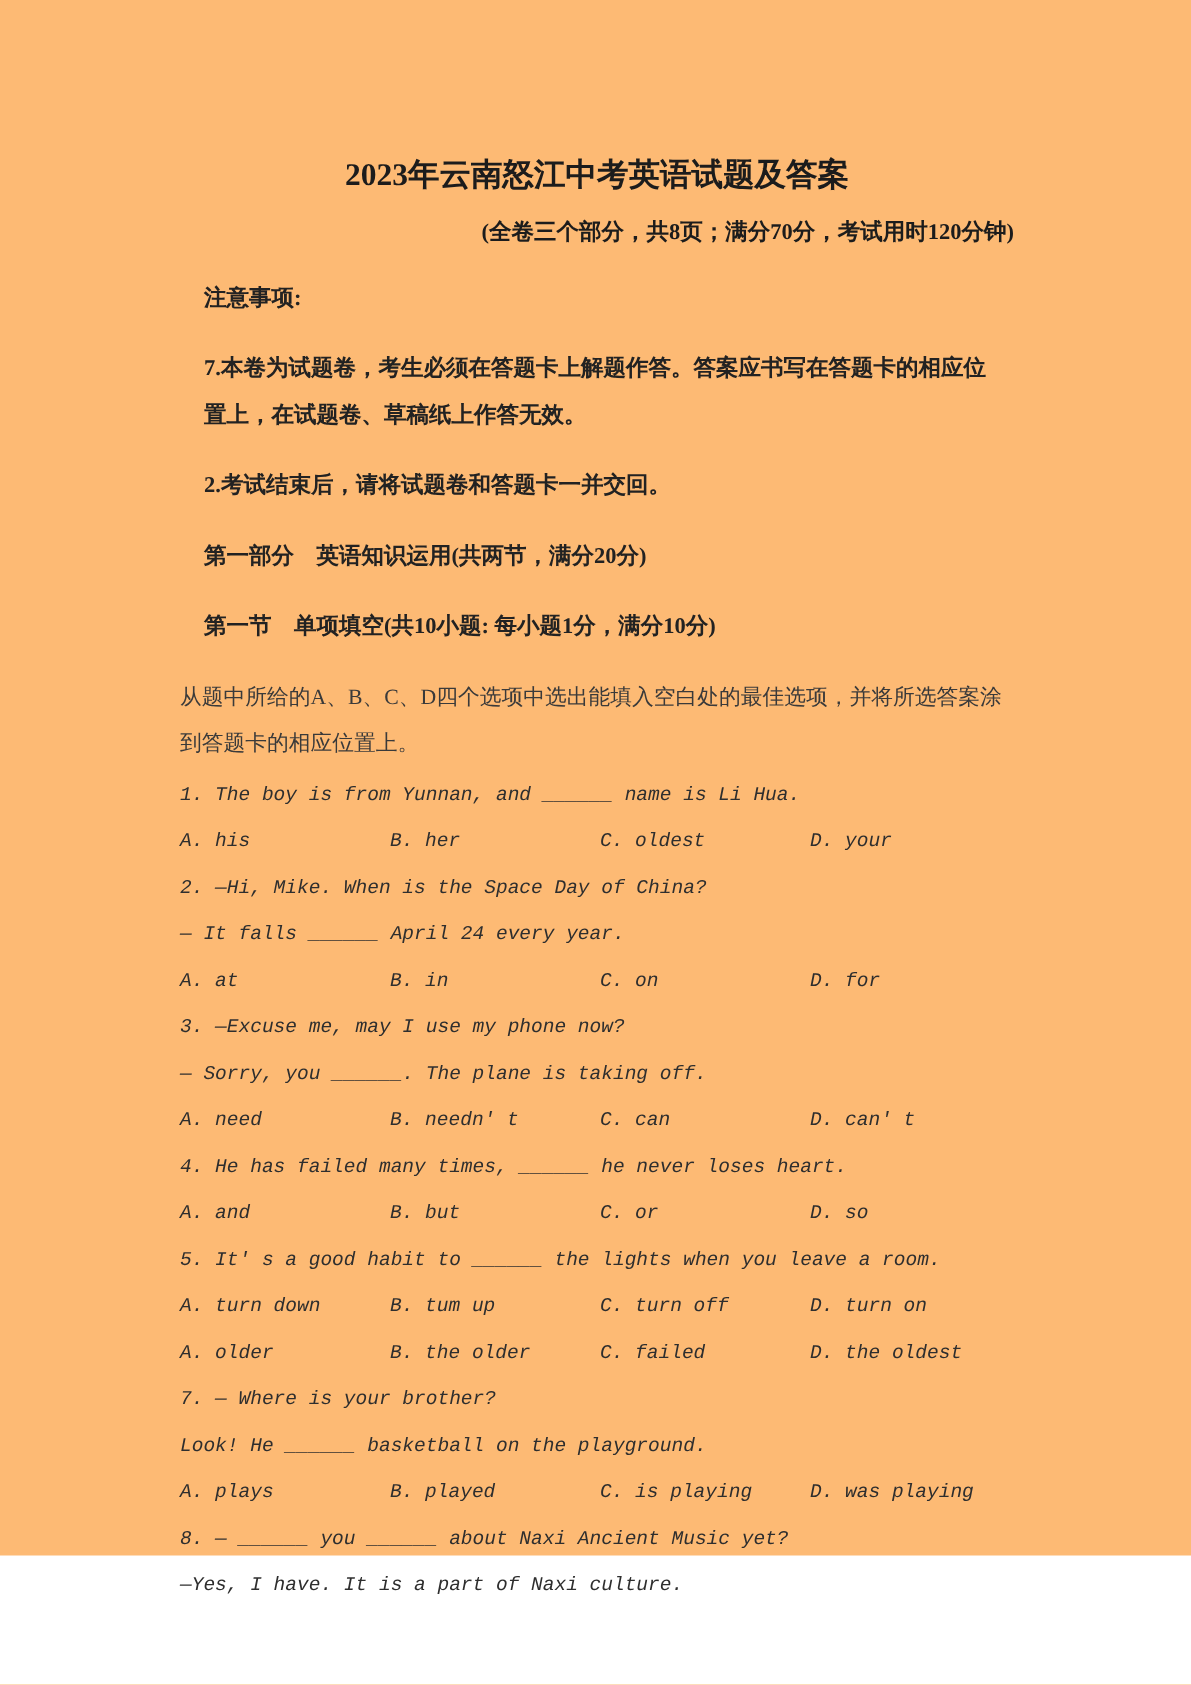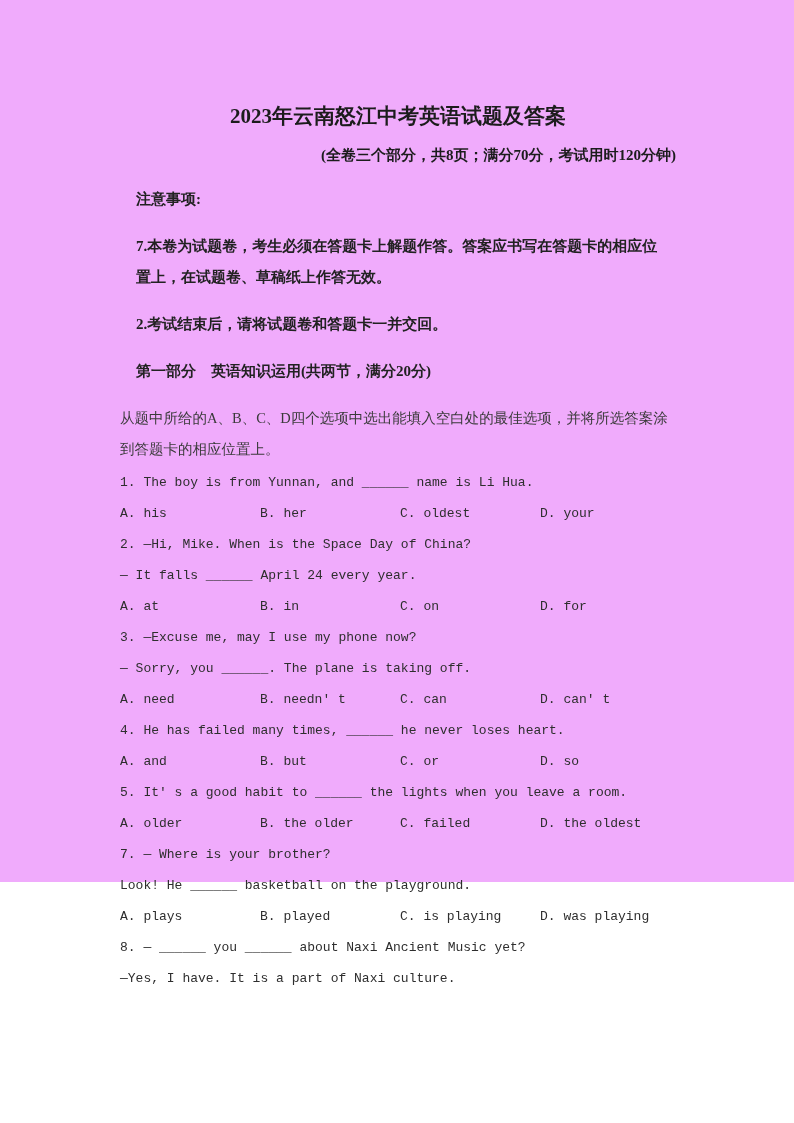--- a/index.html
+++ b/index.html
@@ -6,24 +6,24 @@
   body {
     width: 794px;
     height: 1123px;
     background: #ffffff;
     color: #2a2a2a;
     font-family: "Liberation Serif", "DejaVu Serif", serif;
     overflow: hidden;
   }
   .page {
     width: 794px;
-    height: 882px;
+    height: 1037px;
     box-sizing: border-box;
     padding: 100px 118px 0 120px;
-    background: #f0abfc;
+    background: #fdba74;
   }
   .title {
     font-size: 21px;
     font-weight: 700;
     text-align: center;
     line-height: 32px;
     color: #1c1c1c;
     margin: 0;
   }
   .subtitle {
@@ -43,21 +43,21 @@
   }
   .notice-heading { margin-top: 14px; }
   .instructions {
     font-size: 14.5px;
     font-weight: 400;
     line-height: 31px;
     color: #3a3a3a;
     margin: 0;
   }
   .questions { margin-top: 2px; }
-  .question { margin: 0; }
+  .question { margin: 0; font-style: italic; }
   .stem-line {
     font-family: "Liberation Mono", "DejaVu Sans Mono", monospace;
     font-size: 13px;
     line-height: 31px;
     color: #2e2e2e;
     margin: 0;
     white-space: pre;
   }
   .options { line-height: 31px; margin: 0; }
   .option {
@@ -76,20 +76,21 @@
 
 <div class="page">
   <h1 class="title">2023年云南怒江中考英语试题及答案</h1>
   <div class="subtitle">(全卷三个部分，共8页；满分70分，考试用时120分钟)</div>
 
   <p class="cn-bold notice-heading">注意事项:</p>
   <p class="cn-bold">7.本卷为试题卷，考生必须在答题卡上解题作答。答案应书写在答题卡的相应位置上，在试题卷、草稿纸上作答无效。</p>
   <p class="cn-bold">2.考试结束后，请将试题卷和答题卡一并交回。</p>
 
   <p class="cn-bold">第一部分　英语知识运用(共两节，满分20分)</p>
+  <p class="cn-bold">第一节　单项填空(共10小题: 每小题1分，满分10分)</p>
 
   <p class="instructions">从题中所给的A、B、C、D四个选项中选出能填入空白处的最佳选项，并将所选答案涂到答题卡的相应位置上。</p>
 
   <div class="questions" id="questions">
       <div class="question">
         <p class="stem-line">1. The boy is from Yunnan, and ______ name is Li Hua.</p>
         <div class="options"><span class="option">A. his</span><span class="option">B. her</span><span class="option">C. oldest</span><span class="option">D. your</span></div>
       </div>
       <div class="question">
         <p class="stem-line">2. —Hi, Mike. When is the Space Day of China?</p>
@@ -100,20 +101,21 @@
         <p class="stem-line">3. —Excuse me, may I use my phone now?</p>
         <p class="stem-line">— Sorry, you ______. The plane is taking off.</p>
         <div class="options"><span class="option">A. need</span><span class="option">B. needn' t</span><span class="option">C. can</span><span class="option">D. can' t</span></div>
       </div>
       <div class="question">
         <p class="stem-line">4. He has failed many times, ______ he never loses heart.</p>
         <div class="options"><span class="option">A. and</span><span class="option">B. but</span><span class="option">C. or</span><span class="option">D. so</span></div>
       </div>
       <div class="question">
         <p class="stem-line">5. It' s a good habit to ______ the lights when you leave a room.</p>
+        <div class="options"><span class="option">A. turn down</span><span class="option">B. tum up</span><span class="option">C. turn off</span><span class="option">D. turn on</span></div>
       </div>
       <div class="question">
         <div class="options"><span class="option">A. older</span><span class="option">B. the older</span><span class="option">C. failed</span><span class="option">D. the oldest</span></div>
       </div>
       <div class="question">
         <p class="stem-line">7. — Where is your brother?</p>
         <p class="stem-line">Look! He ______ basketball on the playground.</p>
         <div class="options"><span class="option">A. plays</span><span class="option">B. played</span><span class="option">C. is playing</span><span class="option">D. was playing</span></div>
       </div>
       <div class="question">

